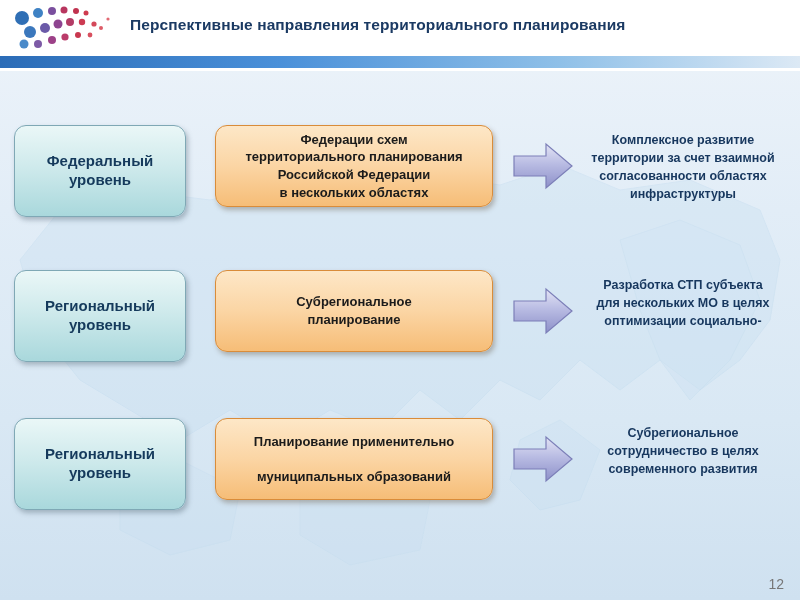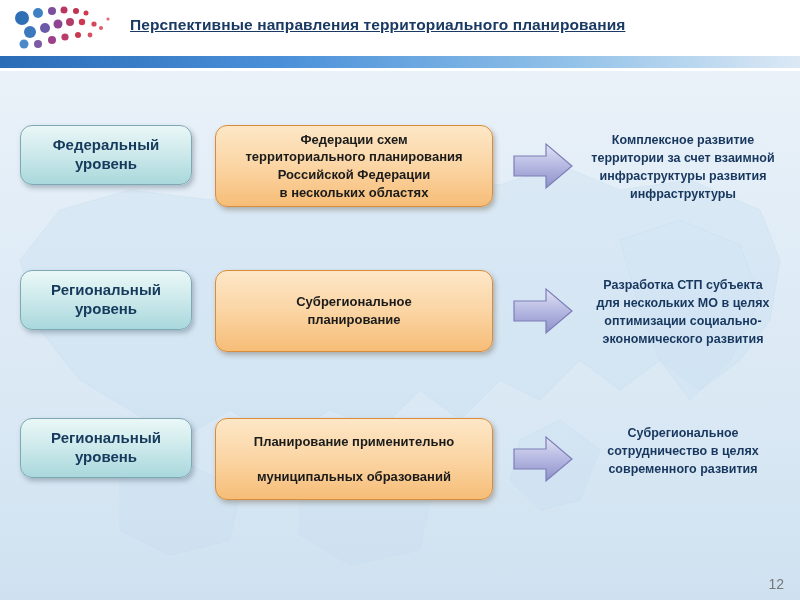--- a/index.html
+++ b/index.html
@@ -43,21 +43,20 @@
   }
   .header-title {
     position: absolute;
     left: 130px;
     top: 16px;
     width: 650px;
     font-size: 15.5px;
     font-weight: bold;
     color: #1b3a63;
     letter-spacing: 0.1px;
-    text-decoration: underline;
   }
   .header-rule {
     position: absolute;
     left: 0;
     top: 56px;
     width: 800px;
     height: 12px;
     background: linear-gradient(90deg, #2b6cb7 0%, #4a90d9 35%, #8fc0e8 70%, #dce9f5 100%);
   }
   .header-rule-thin {
@@ -85,24 +84,24 @@
     width: 800px;
     height: 110px;
   }
   .row-1 { top: 125px; }
   .row-2 { top: 270px; }
   .row-3 { top: 418px; }
 
   
   .level-box {
     position: absolute;
-    left: 20px;
+    left: 14px;
     top: 0;
     width: 172px;
-    height: 60px;
+    height: 92px;
     border-radius: 12px;
     border: 1px solid #7fa8b5;
     background: linear-gradient(180deg, #eaf7f7 0%, #cfeaec 45%, #a9d8dc 100%);
     box-shadow: 2px 3px 5px rgba(60,80,95,0.35);
     display: flex;
     align-items: center;
     justify-content: center;
     text-align: center;
     box-sizing: border-box;
     padding: 4px 6px;
@@ -240,21 +239,21 @@
           <stop offset="45%" stop-color="#b9bce3"></stop>
           <stop offset="100%" stop-color="#8d90c9"></stop>
         </linearGradient>
       </defs>
       <path d="M2,15 L34,15 L34,3 L60,25 L34,47 L34,35 L2,35 Z" fill="url(#ag1)" stroke="#7c7fb8" stroke-width="1.2"></path>
     </svg>
 
     <div class="result">
       <span>Комплексное развитие</span><br>
       <span>территории за счет взаимной</span><br>
-      <span>инфраструктуры развития</span><br>
+      <span>согласованности областях</span><br>
       <span>инфраструктуры</span>
     </div>
   </div>
 
   <div class="row row-2">
     <div class="level-box">
       <span>
         <span>Региональный</span><br>
         <span>уровень</span>
       </span>
@@ -275,21 +274,20 @@
           <stop offset="100%" stop-color="#8d90c9"></stop>
         </linearGradient>
       </defs>
       <path d="M2,15 L34,15 L34,3 L60,25 L34,47 L34,35 L2,35 Z" fill="url(#ag2)" stroke="#7c7fb8" stroke-width="1.2"></path>
     </svg>
 
     <div class="result">
       <span>Разработка СТП субъекта</span><br>
       <span>для нескольких МО в целях</span><br>
       <span>оптимизации социально-</span><br>
-      <span>экономического развития</span>
     </div>
   </div>
 
   <div class="row row-3">
     <div class="level-box">
       <span>
         <span>Региональный</span><br>
         <span>уровень</span>
       </span>
     </div>

